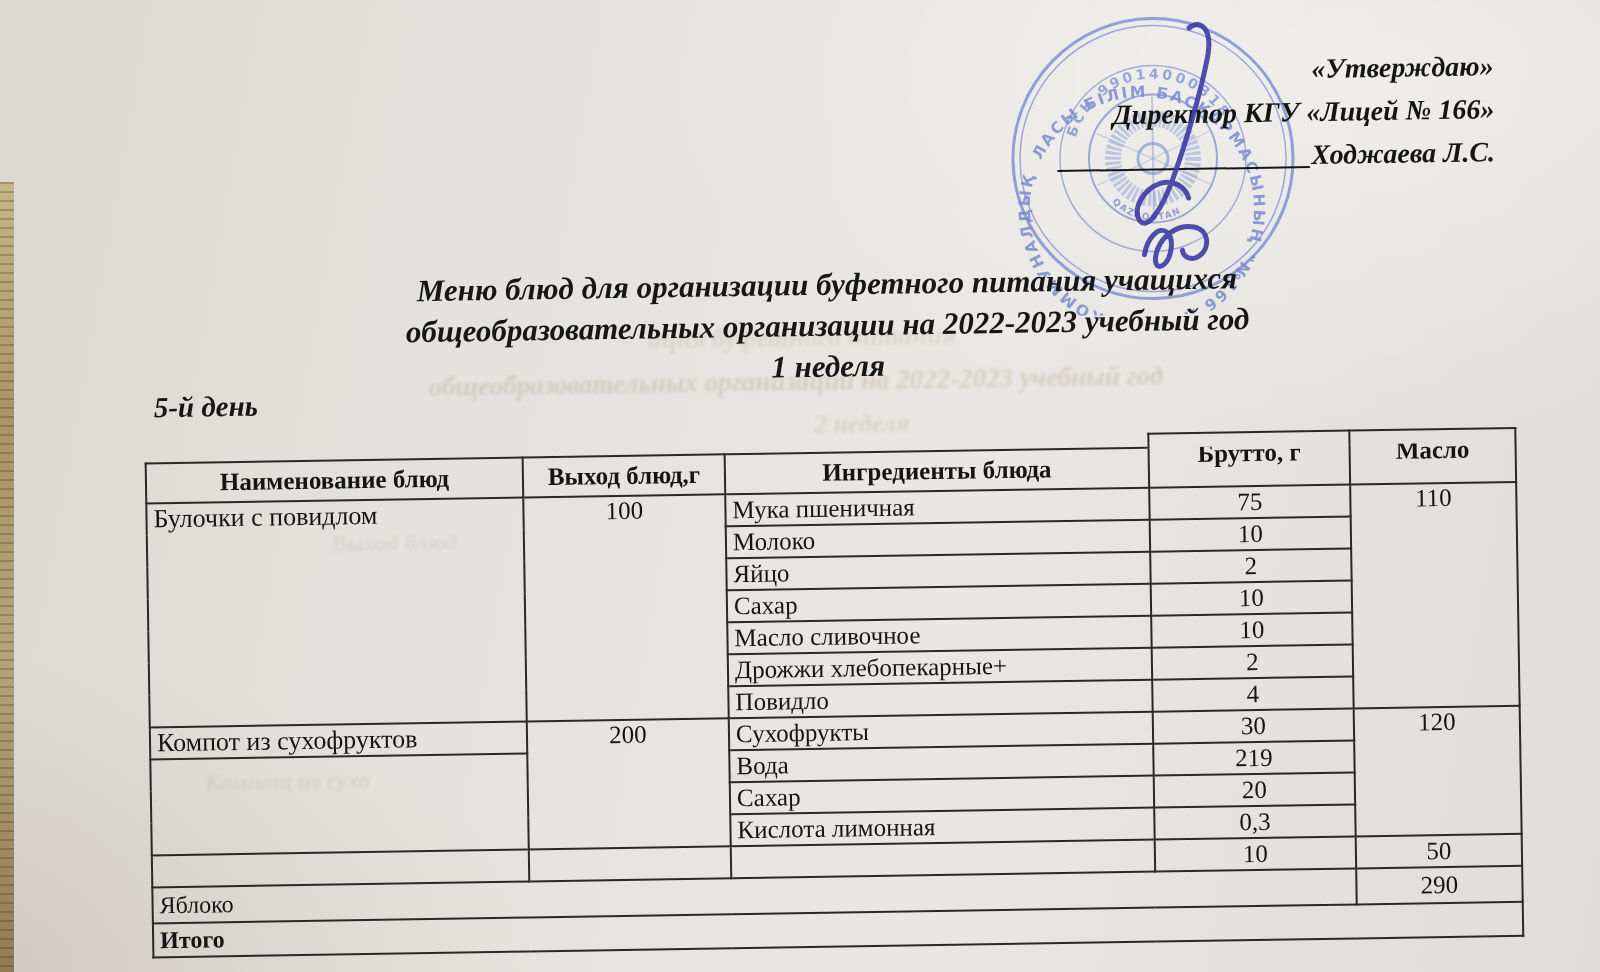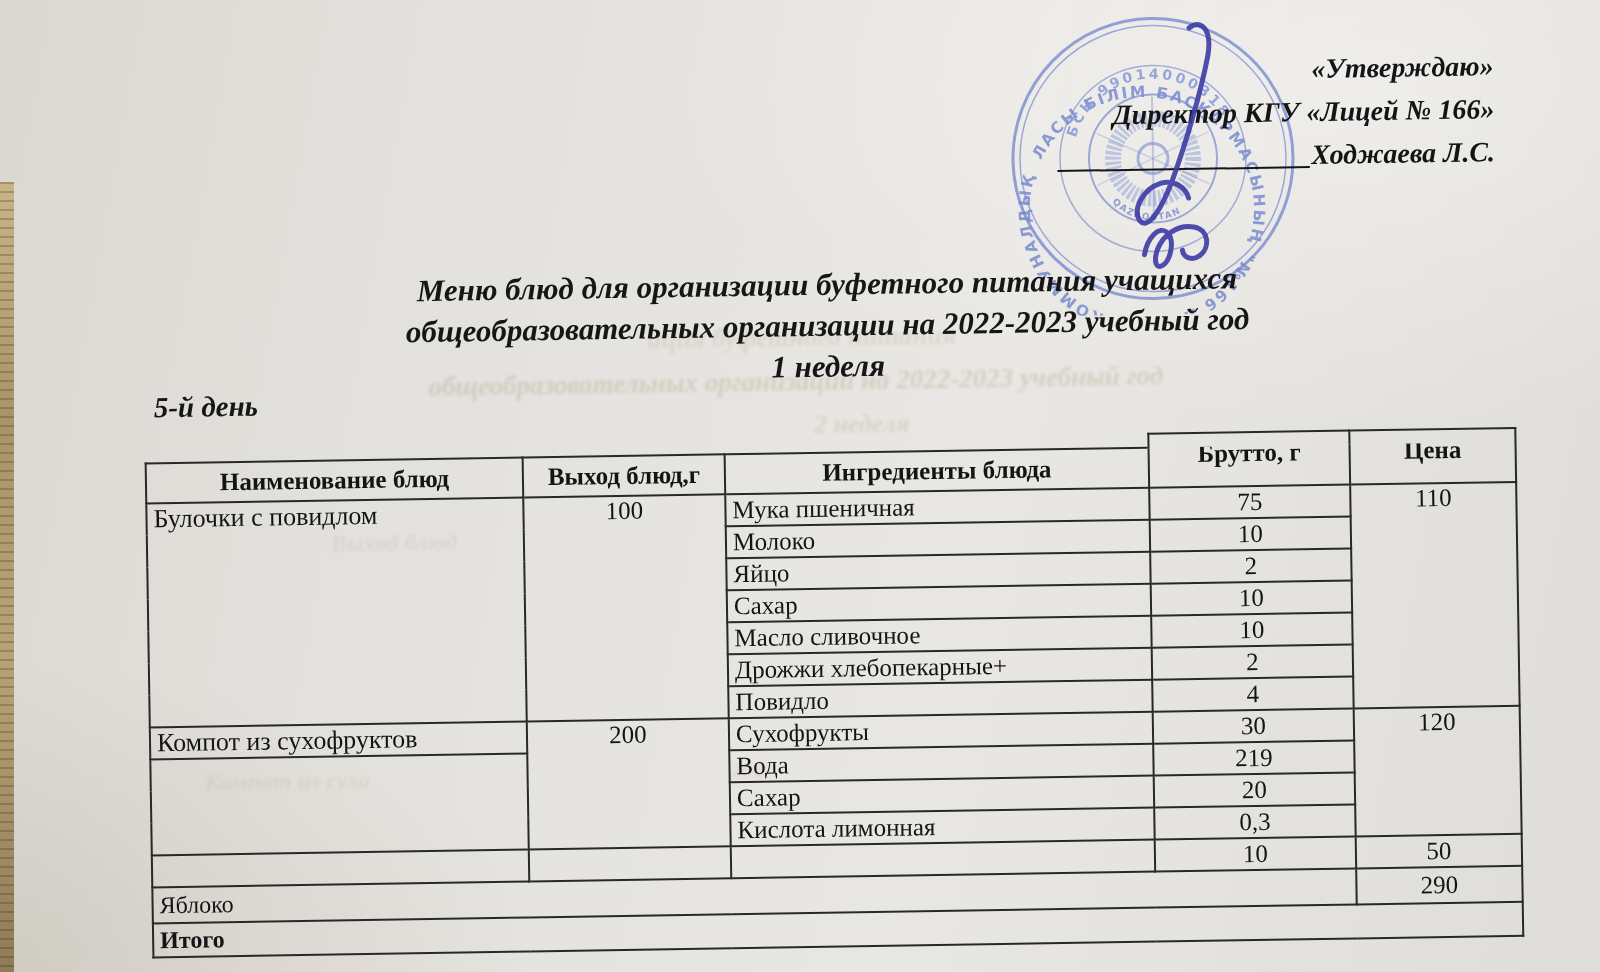--- a/index.html
+++ b/index.html
@@ -132,21 +132,21 @@
           <tr class="pre">
         <td class="nob" colspan="3"></td>
         <td class="strip"></td>
         <td class="strip"></td>
       </tr>
       <tr class="hdr">
         <th>Наименование блюд</th>
         <th>Выход блюд,г</th>
         <th>Ингредиенты блюда</th>
         <th class="joined"><span>Брутто, г</span></th>
-        <th class="joined"><span>Цена</span></th>
+        <th class="joined"><span>Масло</span></th>
       </tr>
 
       <tr class="r">
         <td class="dishname d1" rowspan="7">Булочки с повидлом</td>
         <td class="topnum" rowspan="7">100</td>
         <td class="ing">Мука пшеничная</td>
         <td class="num">75</td>
         <td class="topnum" rowspan="7">110</td>
       </tr>
       <tr class="r">

